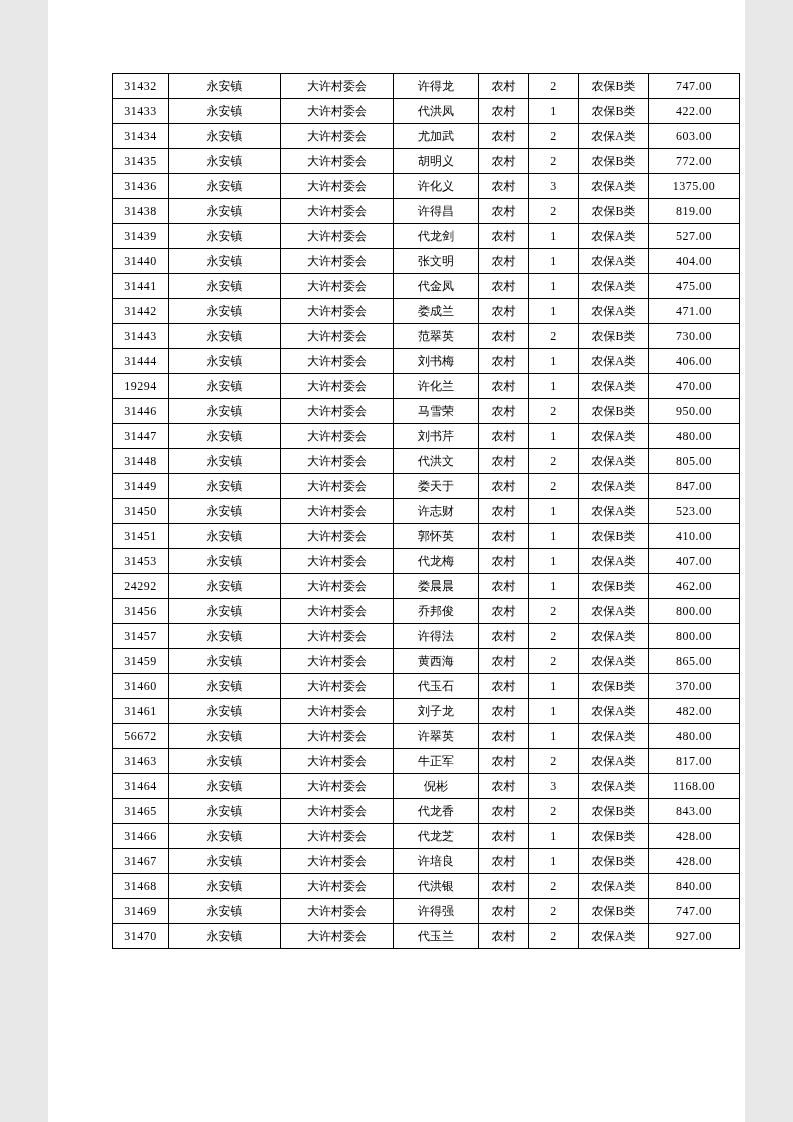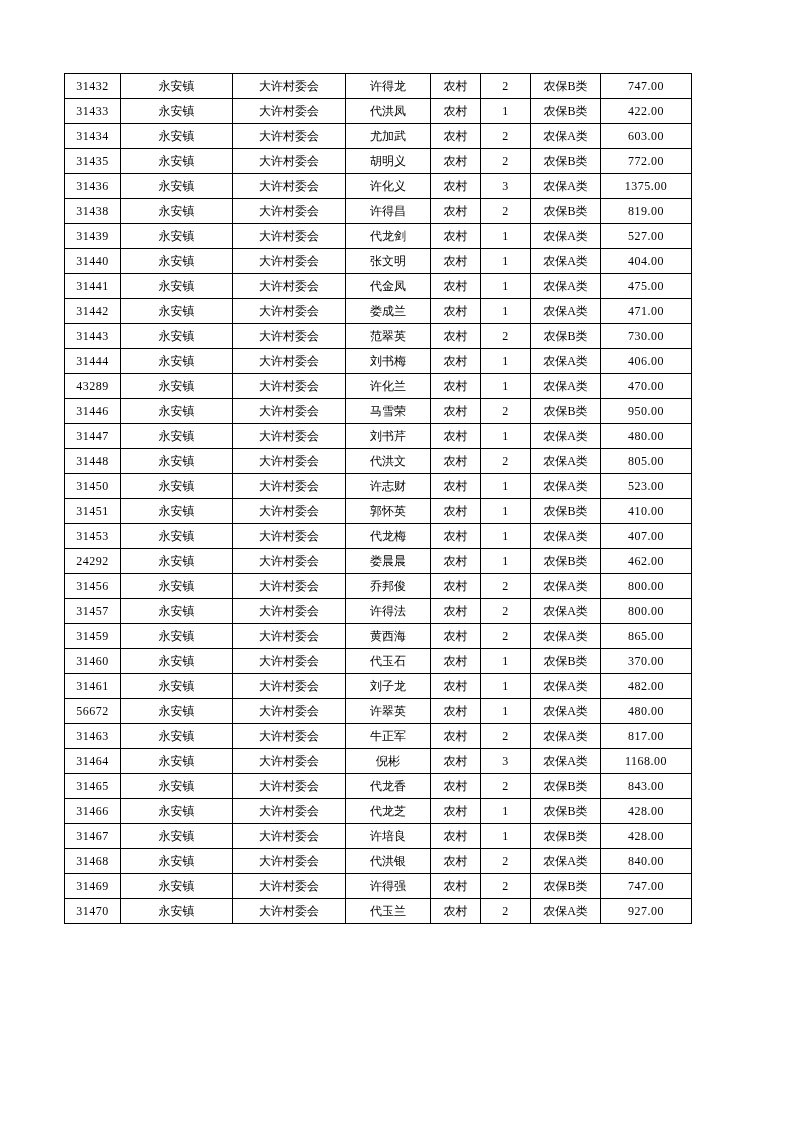--- a/index.html
+++ b/index.html
@@ -2,21 +2,21 @@
 <html><head>
 <meta charset="utf-8">
 <style>
   html, body {
     margin: 0;
     padding: 0;
     background: #e8e8e8;
   }
   .page {
     position: relative;
-    width: 793px;
+    width: 697px;
     height: 1122px;
     margin: 0 auto;
     background: #ffffff;
     overflow: hidden;
     font-family: "Liberation Serif", serif;
     color: #000000;
   }
   table.records {
     position: absolute;
     left: 64px;
@@ -180,21 +180,21 @@
           <td class="col0">31444</td>
           <td class="col1">永安镇</td>
           <td class="col2">大许村委会</td>
           <td class="col3">刘书梅</td>
           <td class="col4">农村</td>
           <td class="col5">1</td>
           <td class="col6">农保A类</td>
           <td class="col7">406.00</td>
         </tr>
         <tr>
-          <td class="col0">43289</td>
+          <td class="col0">19294</td>
           <td class="col1">永安镇</td>
           <td class="col2">大许村委会</td>
           <td class="col3">许化兰</td>
           <td class="col4">农村</td>
           <td class="col5">1</td>
           <td class="col6">农保A类</td>
           <td class="col7">470.00</td>
         </tr>
         <tr>
           <td class="col0">31446</td>
@@ -218,20 +218,30 @@
         </tr>
         <tr>
           <td class="col0">31448</td>
           <td class="col1">永安镇</td>
           <td class="col2">大许村委会</td>
           <td class="col3">代洪文</td>
           <td class="col4">农村</td>
           <td class="col5">2</td>
           <td class="col6">农保A类</td>
           <td class="col7">805.00</td>
+        </tr>
+        <tr>
+          <td class="col0">31449</td>
+          <td class="col1">永安镇</td>
+          <td class="col2">大许村委会</td>
+          <td class="col3">娄天于</td>
+          <td class="col4">农村</td>
+          <td class="col5">2</td>
+          <td class="col6">农保A类</td>
+          <td class="col7">847.00</td>
         </tr>
         <tr>
           <td class="col0">31450</td>
           <td class="col1">永安镇</td>
           <td class="col2">大许村委会</td>
           <td class="col3">许志财</td>
           <td class="col4">农村</td>
           <td class="col5">1</td>
           <td class="col6">农保A类</td>
           <td class="col7">523.00</td>

